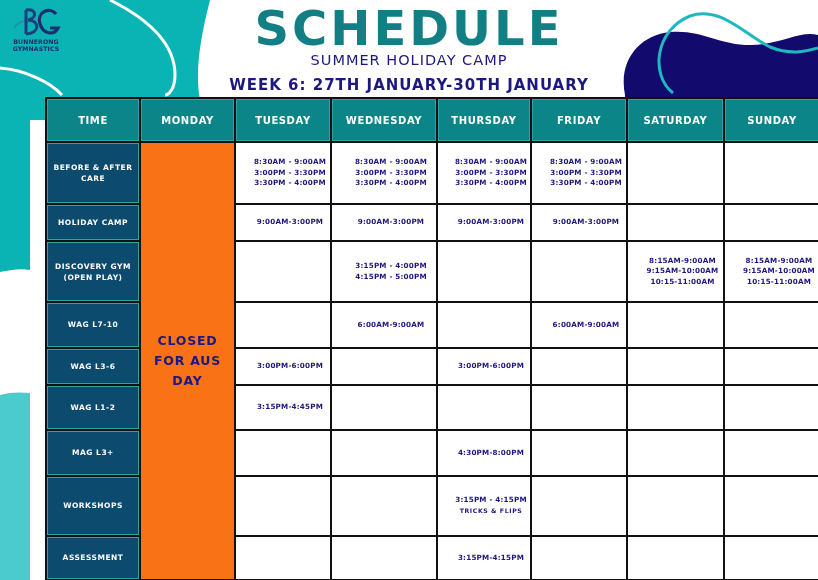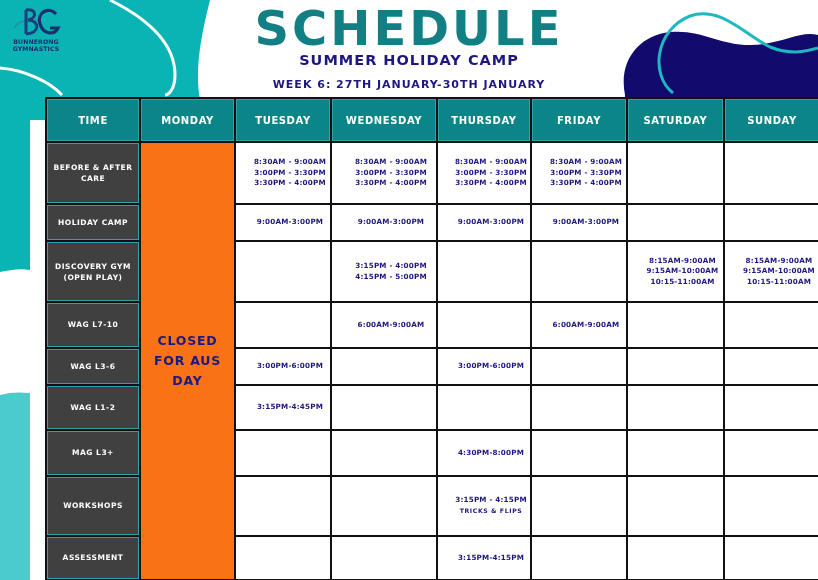--- a/index.html
+++ b/index.html
@@ -57,37 +57,37 @@
       z-index: 2;
       line-height: 44px;
     }
     .subtitle {
       position: absolute;
       left: 0;
       width: 818px;
       top: 50px;
       text-align: center;
       font-family: "DejaVu Sans", sans-serif;
-      font-weight: bold;
+      font-weight: normal;
       font-size: 14.5px;
       letter-spacing: 1px;
       color: #1d1780;
       z-index: 2;
       line-height: 20px;
     }
     .week {
       position: absolute;
       left: 0;
       width: 818px;
       top: 74px;
       padding-left: 0px;
       text-align: center;
       font-family: "DejaVu Sans", sans-serif;
       font-weight: bold;
-      font-size: 11px;
+      font-size: 15px;
       letter-spacing: 1px;
       color: #1d1780;
       z-index: 2;
       line-height: 22px;
     }
     .schedule {
       position: absolute;
       left: 21px;
       top: 97px;
       width: 774px;
@@ -107,21 +107,21 @@
     .schedule th {
       background: #0b8587;
       color: #ffffff;
       font-family: "DejaVu Sans", sans-serif;
       font-weight: bold;
       font-size: 10px;
       letter-spacing: 0.6px;
       box-shadow: inset 0 0 0 1px #2aa5a7;
     }
     .schedule td.rowlabel {
-      background: #404040;
+      background: #0c4a6e;
       color: #ffffff;
       font-family: "DejaVu Sans", sans-serif;
       font-weight: bold;
       font-size: 7.5px;
       letter-spacing: 0.5px;
       line-height: 11px;
       box-shadow: inset 0 0 0 1px #2aa5a7;
     }
     .schedule td.slot {
       background: #ffffff;

